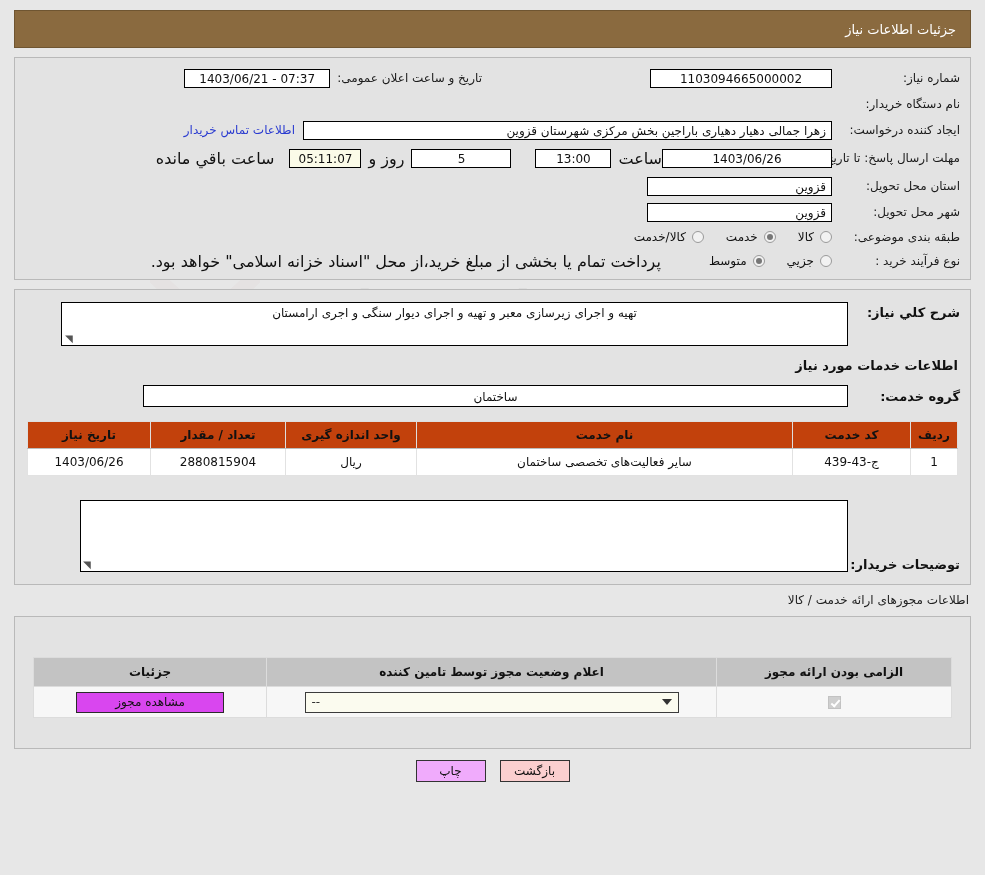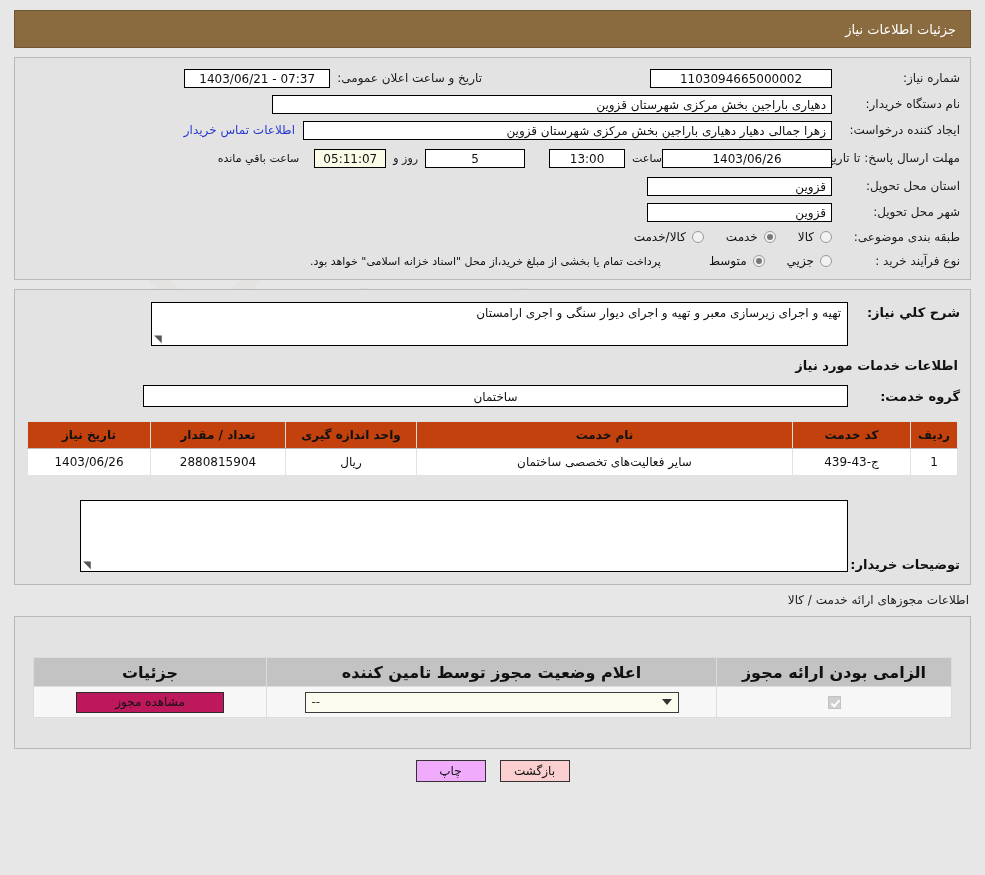--- a/index.html
+++ b/index.html
@@ -117,21 +117,21 @@
     box-sizing: border-box;
     font-size: 12px;
     padding: 0 5px;
     color: #111;
     overflow: hidden;
     white-space: nowrap;
   }
   .fld.num { text-align: center; direction: ltr; font-family: "DejaVu Sans", sans-serif; }
   .fld.ctr { text-align: center; }
   .fld.yellow { background: #fbfbe8; }
-  .mini { font-size: 11px; white-space: nowrap; }
+  .mini { font-size: 16px; white-space: nowrap; }
   .link {
     color: #2a3bd0;
     font-size: 12px;
     white-space: nowrap;
     cursor: pointer;
   }
 
   
   .radio {
     width: 12px; height: 12px;
@@ -222,21 +222,21 @@
   
   table.lic {
     border-collapse: collapse;
     width: 100%;
     font-size: 12px;
   }
   table.lic th {
     background: #c3c3c3;
     border: 1px solid #dcdcdc;
     height: 28px;
-    font-size: 16px;
+    font-size: 12px;
     font-weight: bold;
     color: #111;
     text-align: center;
     padding: 0 6px;
     white-space: nowrap;
   }
   table.lic td {
     background: #f7f7f7;
     border: 1px solid #dcdcdc;
     height: 30px;
@@ -279,21 +279,21 @@
   .selbox .caret {
     font-size: 11px;
     color: #333;
     line-height: 1;
   }
   .detail-btn {
     display: inline-block;
     min-width: 148px;
     height: 21px;
     line-height: 19px;
-    background: #be185d;
+    background: #d946ef;
     border: 1px solid #2b2b2b;
     font-size: 12px;
     color: #111;
     text-align: center;
     box-sizing: border-box;
     cursor: pointer;
   }
 
   
   .footer {
@@ -336,21 +336,20 @@
 
     <div class="frow" style="justify-content:flex-start;">
       <span class="lbl lbl-w">شماره نیاز:</span>
       <span class="fld num" style="width:182px;">1103094665000002</span>
       <span class="lbl" style="margin-right:168px;">تاریخ و ساعت اعلان عمومی:</span>
       <span class="fld ctr" style="width:146px;margin-right:7px;direction:ltr;">1403/06/21 - 07:37</span>
     </div>
 
     <div class="frow">
       <span class="lbl lbl-w">نام دستگاه خریدار:</span>
-      <span class="fld" style="width:560px;text-align:right;">دهیاری باراجین بخش مرکزی شهرستان قزوین</span>
     </div>
 
     <div class="frow">
       <span class="lbl lbl-w">ایجاد کننده درخواست:</span>
       <span class="fld" style="width:529px;text-align:right;">زهرا جمالی دهیار دهیاری باراجین بخش مرکزی شهرستان قزوین</span>
       <span class="link" style="margin-right:8px;">اطلاعات تماس خریدار</span>
     </div>
 
     <div class="frow" style="min-height:30px;">
       <span class="lbl lbl-w" style="line-height:13px;">مهلت ارسال پاسخ: تا تاریخ:</span>
@@ -400,21 +399,21 @@
         <span class="rl">متوسط</span>
       </span>
       <span class="mini" style="margin-right:26px;">پرداخت تمام یا بخشی از مبلغ خرید،از محل "اسناد خزانه اسلامی" خواهد بود.</span>
     </div>
   </div>
 
   <div class="panel" style="padding:10px 0 12px 0;">
 
     <div class="frow" style="align-items:flex-start;padding-top:2px;">
       <span class="sect-title" style="width:112px;flex:0 0 112px;padding-top:3px;">شرح کلي نیاز:</span>
-      <span class="ta" style="width:697px;height:44px;">
+      <span class="ta" style="width:787px;height:44px;text-align:center;">
         <span>تهیه و اجرای زیرسازی معبر و تهیه و اجرای دیوار سنگی و اجری ارامستان</span>
         <span class="grip">◤</span>
       </span>
     </div>
 
     <div class="frow" style="padding-top:12px;justify-content:flex-start;">
       <span class="sect-title" style="margin-right:2px;">اطلاعات خدمات مورد نیاز</span>
     </div>
 
     <div class="frow" style="padding-top:12px;">

